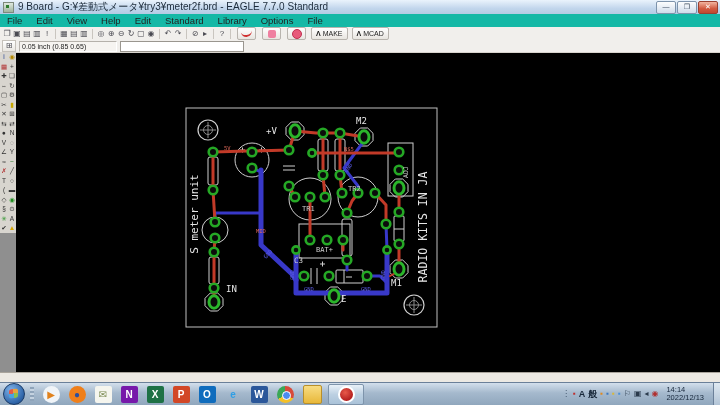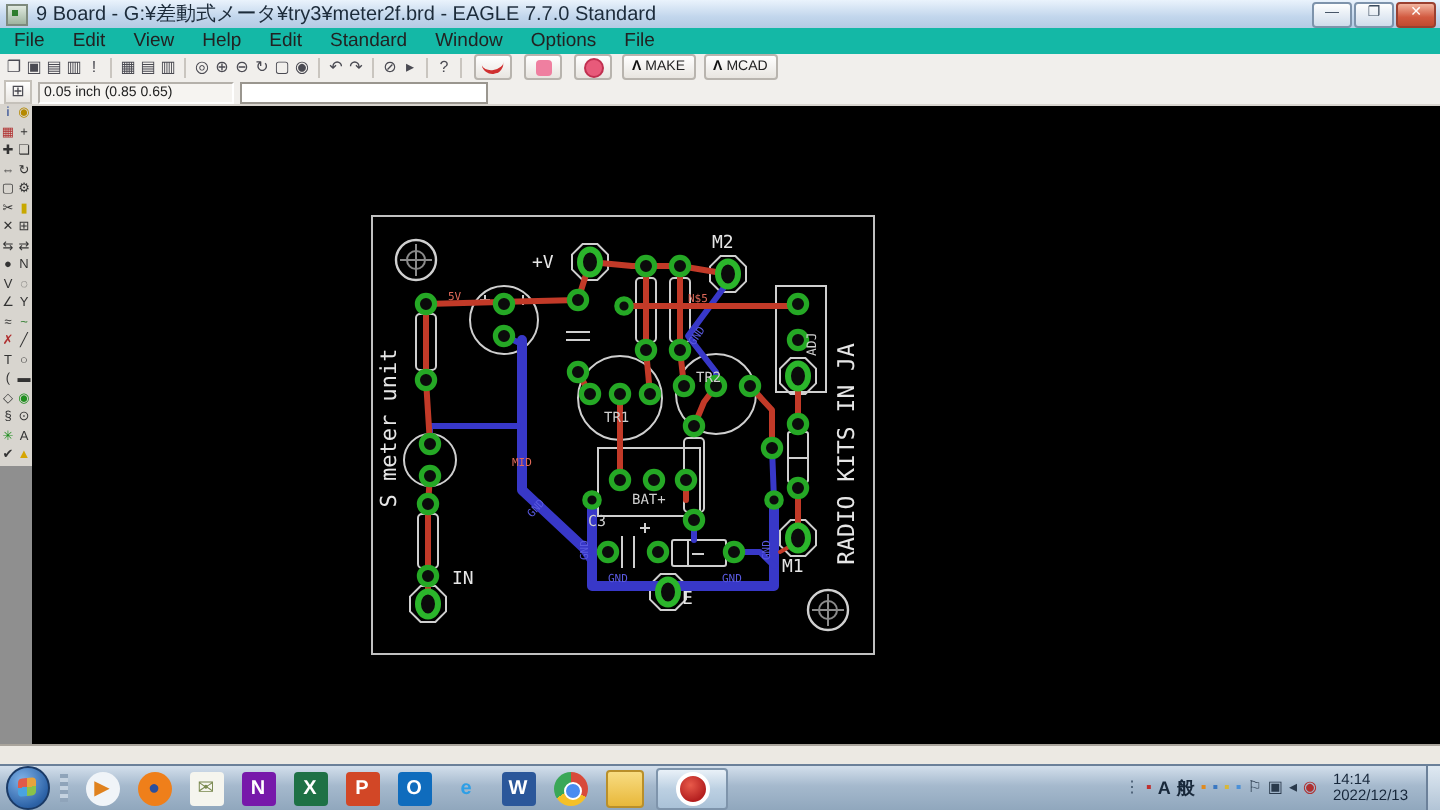--- a/index.html
+++ b/index.html
@@ -91,21 +91,21 @@
   </span>
 </div>
 
 <div class="menubar" id="menubar">
     <span class="menu-item">File</span>
     <span class="menu-item">Edit</span>
     <span class="menu-item">View</span>
     <span class="menu-item">Help</span>
     <span class="menu-item">Edit</span>
     <span class="menu-item">Standard</span>
-    <span class="menu-item">Window</span>
+    <span class="menu-item">Library</span>
     <span class="menu-item">Options</span>
     <span class="menu-item">File</span>
   </div>
 
 <div class="toolbar" id="mainToolbar">
     <span class="tb-ico">❐</span>
     <span class="tb-ico">▣</span>
     <span class="tb-ico">▤</span>
     <span class="tb-ico">▥</span>
     <span class="tb-ico">!</span>

